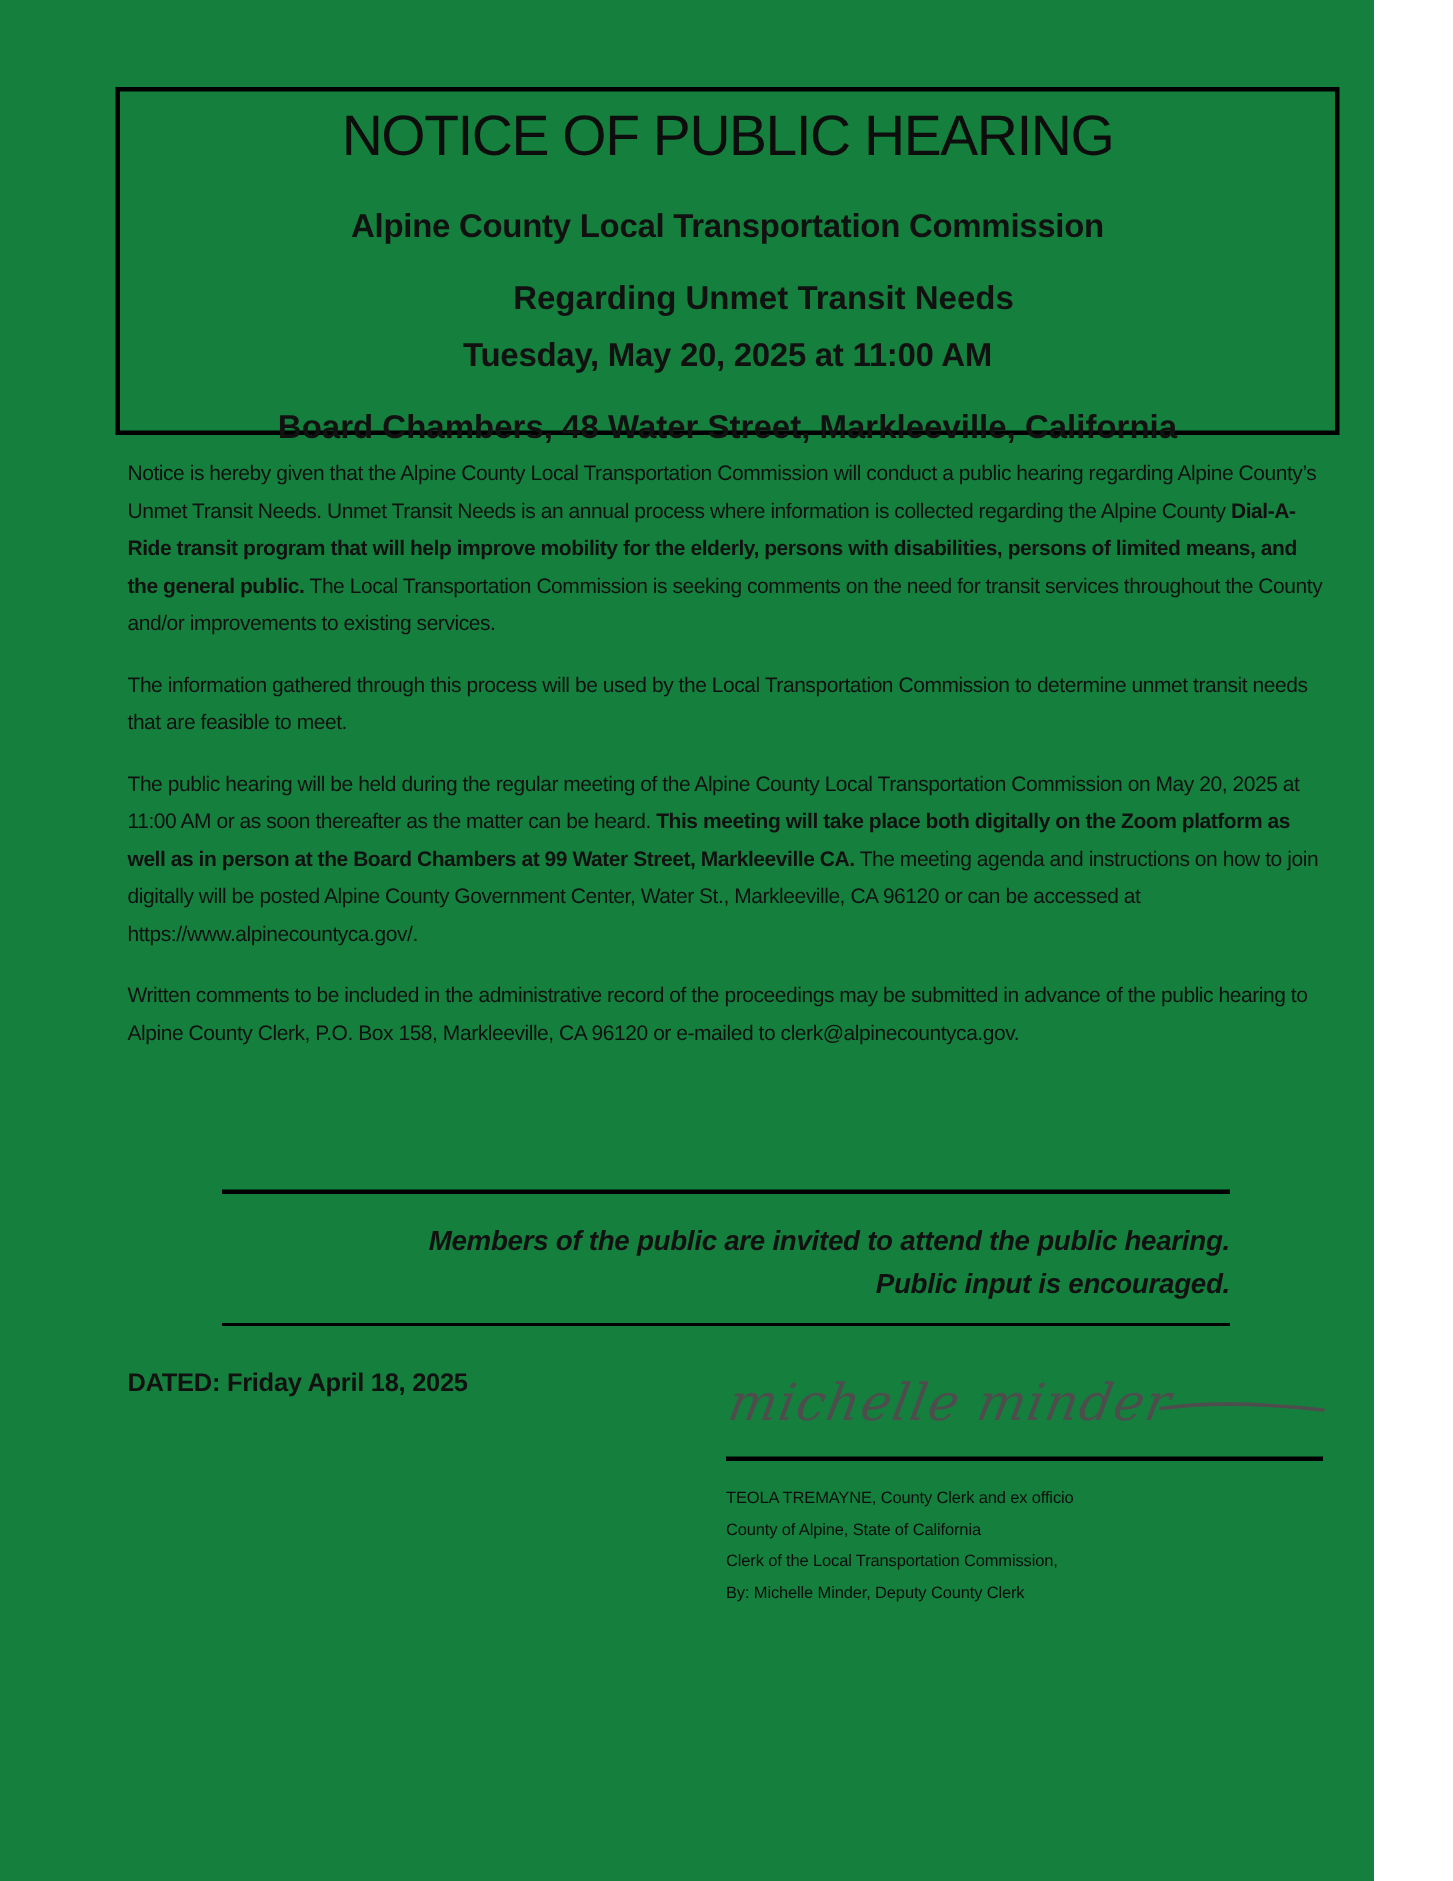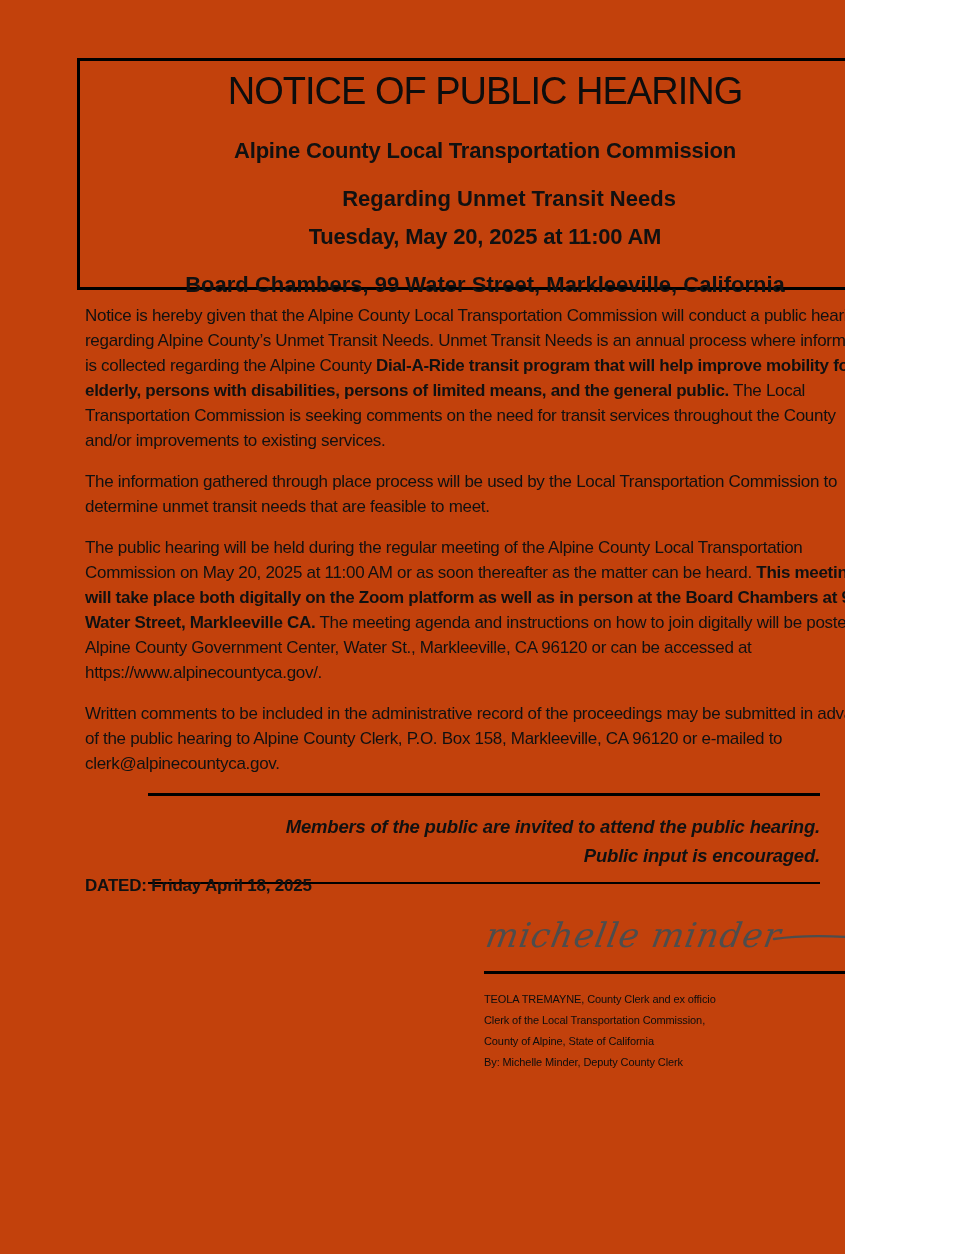--- a/index.html
+++ b/index.html
@@ -1,21 +1,21 @@
 <!DOCTYPE html>
 <html><head>
 <meta charset="utf-8">
 <style>
   * { margin: 0; padding: 0; box-sizing: border-box; }
   html, body { background: #ffffff; }
   .page {
     position: relative;
-    width: 845px;
+    width: 916px;
     height: 1254px;
-    background: #c2410c;
+    background: #15803d;
     font-family: "Liberation Sans", sans-serif;
     color: #111111;
     overflow: hidden;
   }
 
   
   .header-box {
     position: absolute;
     left: 77px; top: 58px;
     width: 816px; height: 232px;
@@ -37,21 +37,21 @@
   .sub-commission { margin-top: 25px; }
   .sub-subject   { margin-top: 22px; letter-spacing: 0px; padding-left: 48px; }
   .sub-datetime  { margin-top: 12px; }
   .sub-location  { margin-top: 22px; letter-spacing: 0px; }
 
   
   .body-text {
     position: absolute;
     left: 85px; top: 303px;
     width: 800px;
-    font-size: 17px;
+    font-size: 14px;
     line-height: 25px;
     letter-spacing: -0.3px;
     text-align: left;
   }
   .body-text p { margin-bottom: 16px; }
   .b { font-weight: 700; }
 
   
   .rule {
     position: absolute;
@@ -69,21 +69,21 @@
     font-size: 18.5px;
     font-style: italic;
     font-weight: 700;
     line-height: 29px;
     letter-spacing: -0.2px;
   }
 
   
   .dated {
     position: absolute;
-    left: 85px; top: 876px;
+    left: 85px; top: 912px;
     font-size: 17px;
     font-weight: 700;
     letter-spacing: -0.2px;
   }
   .sig-svg {
     position: absolute;
     left: 478px; top: 903px;
     width: 408px; height: 64px;
   }
   .sig-line {
@@ -105,26 +105,26 @@
 </head>
 <body>
 
 <div class="page">
 
   <div class="header-box">
     <div class="notice-title">NOTICE OF PUBLIC HEARING</div>
     <div class="header-sub sub-commission">Alpine County Local Transportation Commission</div>
     <div class="header-sub sub-subject">Regarding Unmet Transit Needs</div>
     <div class="header-sub sub-datetime">Tuesday, May 20, 2025 at 11:00 AM</div>
-    <div class="header-sub sub-location">Board Chambers, 99 Water Street, Markleeville, California</div>
+    <div class="header-sub sub-location">Board Chambers, 48 Water Street, Markleeville, California</div>
   </div>
 
   <div class="body-text">
     <p><span>Notice is hereby given that the Alpine County Local Transportation Commission will conduct a public hearing regarding Alpine County’s Unmet Transit Needs. Unmet Transit Needs is an annual process where information is collected regarding the Alpine County </span><span class="b">Dial-A-Ride transit program that will help improve mobility for the elderly, persons with disabilities, persons of limited means, and the general public.</span><span> The Local Transportation Commission is seeking comments on the need for transit services throughout the County and/or improvements to existing services.</span></p>
-    <p>The information gathered through place process will be used by the Local Transportation Commission to determine unmet transit needs that are feasible to meet.</p>
+    <p>The information gathered through this process will be used by the Local Transportation Commission to determine unmet transit needs that are feasible to meet.</p>
     <p><span>The public hearing will be held during the regular meeting of the Alpine County Local Transportation Commission on May 20, 2025 at 11:00 AM or as soon thereafter as the matter can be heard. </span><span class="b">This meeting will take place both digitally on the Zoom platform as well as in person at the Board Chambers at 99 Water Street, Markleeville CA.</span><span> The meeting agenda and instructions on how to join digitally will be posted Alpine County Government Center, Water St., Markleeville, CA 96120 or can be accessed at https://www.alpinecountyca.gov/.</span></p>
     <p>Written comments to be included in the administrative record of the proceedings may be submitted in advance of the public hearing to Alpine County Clerk, P.O. Box 158, Markleeville, CA 96120 or e-mailed to clerk@alpinecountyca.gov.</p>
   </div>
 
   <div class="rule rule-top"></div>
 
   <div class="invitation">
     <div>Members of the public are invited to attend the public hearing.</div>
     <div>Public input is encouraged.</div>
   </div>
@@ -137,18 +137,18 @@
     <g transform="skewX(-10)">
       <text x="14" y="44" font-family="DejaVu Serif, serif" font-style="italic" font-size="34" fill="#4d4d4d" letter-spacing="1">michelle minder</text>
     </g>
     <path d="M296 36 C 330 31, 368 33, 404 37" stroke="#4d4d4d" stroke-width="2.4" fill="none" stroke-linecap="round"></path>
   </svg>
 
   <div class="sig-line"></div>
 
   <div class="clerk-block">
     <div>TEOLA TREMAYNE, County Clerk and ex officio</div>
+    <div>County of Alpine, State of California</div>
     <div>Clerk of the Local Transportation Commission,</div>
-    <div>County of Alpine, State of California</div>
     <div>By: Michelle Minder, Deputy County Clerk</div>
   </div>
 
 </div>
 
 </body></html>

